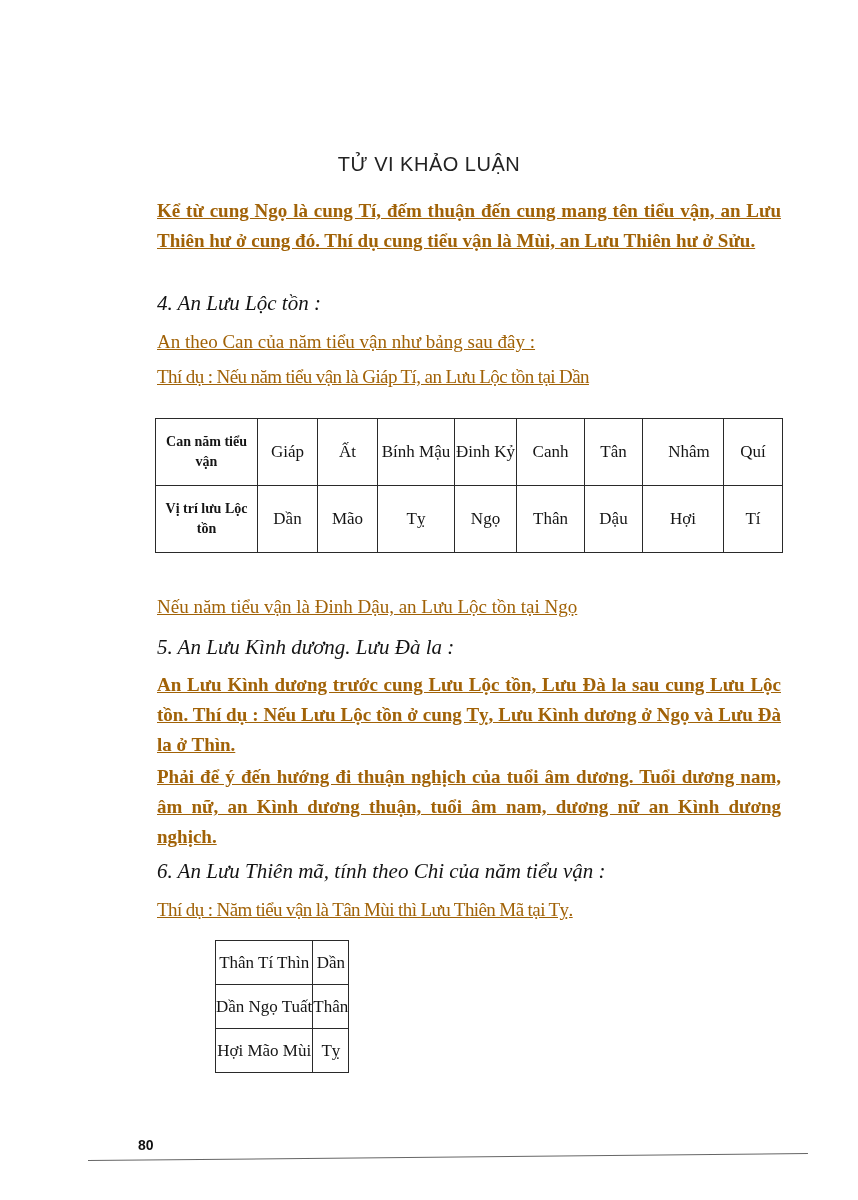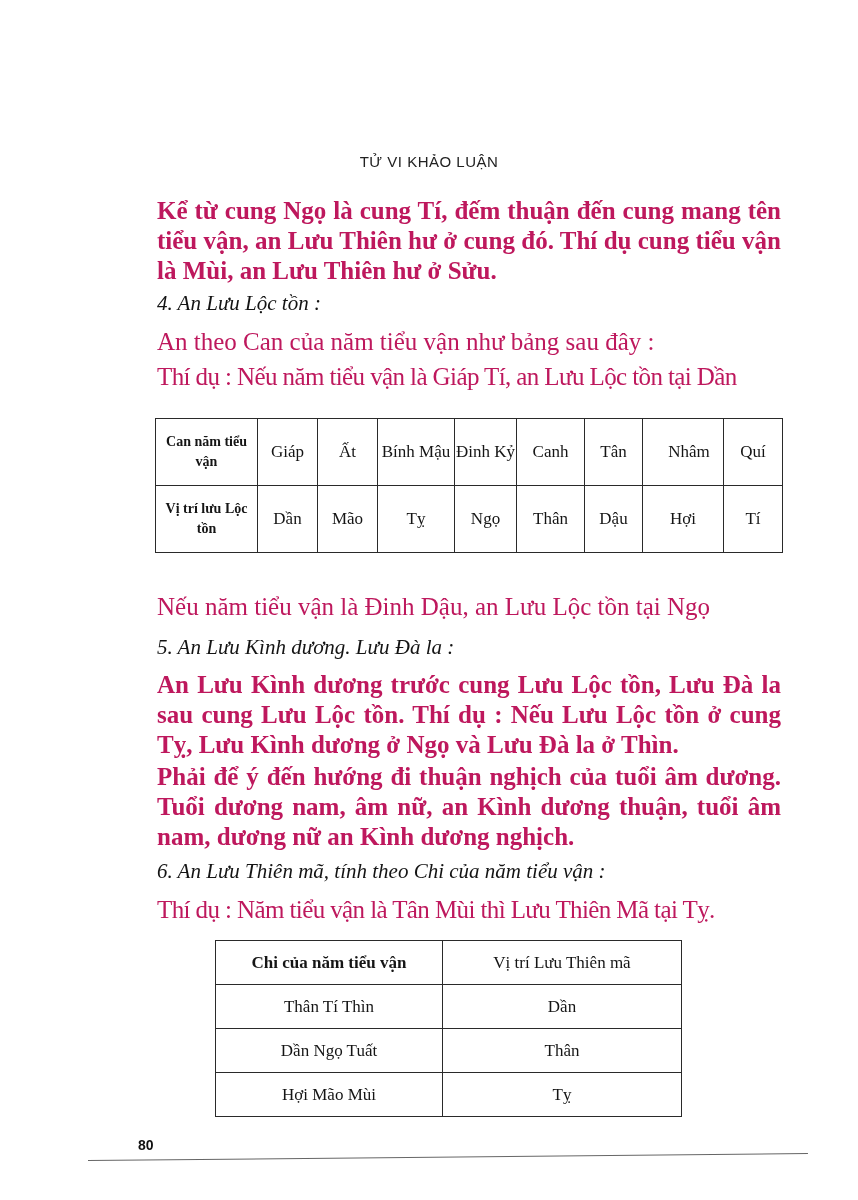--- a/index.html
+++ b/index.html
@@ -2,25 +2,25 @@
 <html><head>
 <meta charset="utf-8">
 <style>
   html, body { margin: 0; padding: 0; }
   body {
     width: 858px; height: 1200px; background: #ffffff; position: relative; overflow: hidden;
     color: #111; font-family: "Liberation Serif", "DejaVu Serif", serif;
   }
   .running-head {
     position: absolute; left: 0; width: 858px; top: 153px; text-align: center;
-    font-family: "Liberation Sans", sans-serif; font-size: 15px; letter-spacing: 0.5px; color: #222;
+    font-family: "Liberation Sans", sans-serif; font-size: 20px; letter-spacing: 0.5px; color: #222;
   }
   .para {
-    position: absolute; left: 157px; width: 624px; font-size: 25px; line-height: 30px;
-    font-weight: bold; color: #be185d; text-align: justify; text-align-last: left;
+    position: absolute; left: 157px; width: 624px; font-size: 19px; line-height: 30px;
+    font-weight: bold; color: #a16207; text-align: justify; text-align-last: left; text-decoration: underline;
   }
   .para.light { font-weight: normal; }
   .heading {
     position: absolute; left: 157px; width: 640px; font-size: 21px; line-height: 30px;
     font-style: italic; color: #141414;
   }
   table.grid { position: absolute; border-collapse: collapse; color: #151515; }
   table.grid td { border: 1.5px solid #2a2a2a; text-align: center; vertical-align: middle; padding: 0; }
   #t1 { left: 155px; top: 418px; font-size: 17px; line-height: 20px; }
   #t1 td { height: 66px; }
@@ -79,24 +79,20 @@
 
 <div class="heading" style="top:632px;">5. An Lưu Kình dương. Lưu Đà la :</div>
 <div class="para" style="top:670px;">An Lưu Kình dương trước cung Lưu Lộc tồn, Lưu Đà la sau cung Lưu Lộc tồn. Thí dụ : Nếu Lưu Lộc tồn ở cung Tỵ, Lưu Kình dương ở Ngọ và Lưu Đà la ở Thìn.</div>
 <div class="para" style="top:762px;">Phải để ý đến hướng đi thuận nghịch của tuổi âm dương. Tuổi dương nam, âm nữ, an Kình dương thuận, tuổi âm nam, dương nữ an Kình dương nghịch.</div>
 
 <div class="heading" style="top:856px;">6. An Lưu Thiên mã, tính theo Chi của năm tiểu vận :</div>
 <div class="para light" style="top:895px; letter-spacing:-0.6px;">Thí dụ : Năm tiểu vận là Tân Mùi thì Lưu Thiên Mã tại Tỵ.</div>
 
 <table id="t2" class="grid">
   <tbody>
-      <tr>
-    <td class="hdr" style="width:226px;">Chi của năm tiểu vận</td>
-    <td style="width:238px;">Vị trí Lưu Thiên mã</td>
-  </tr>
   <tr>
     <td>Thân Tí Thìn</td>
     <td>Dần</td>
   </tr>
   <tr>
     <td>Dần Ngọ Tuất</td>
     <td>Thân</td>
   </tr>
   <tr>
     <td>Hợi Mão Mùi</td>

